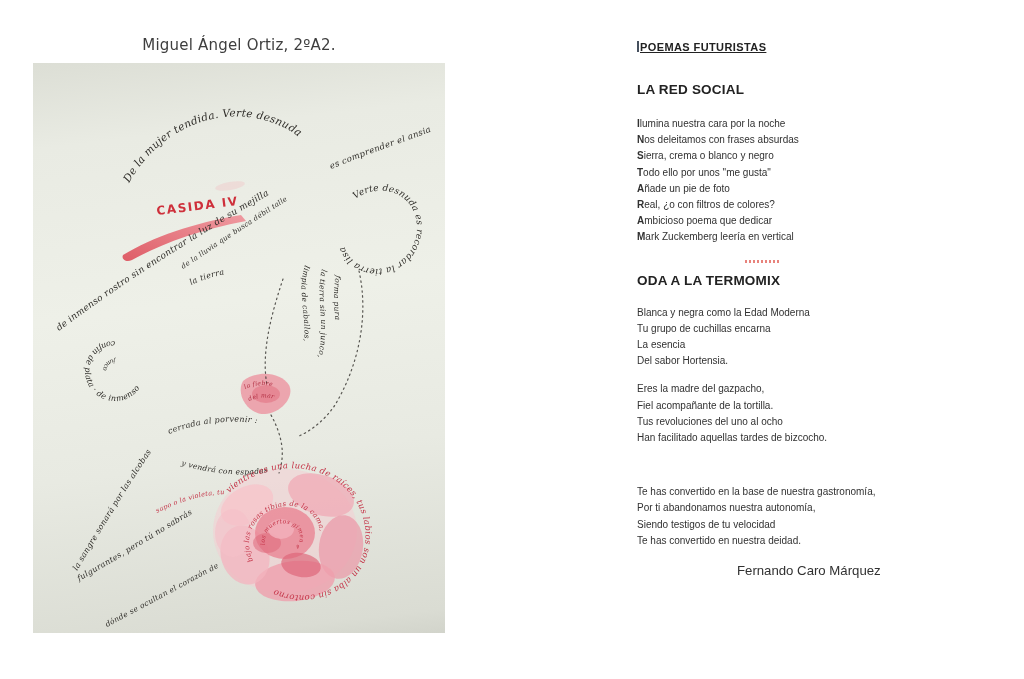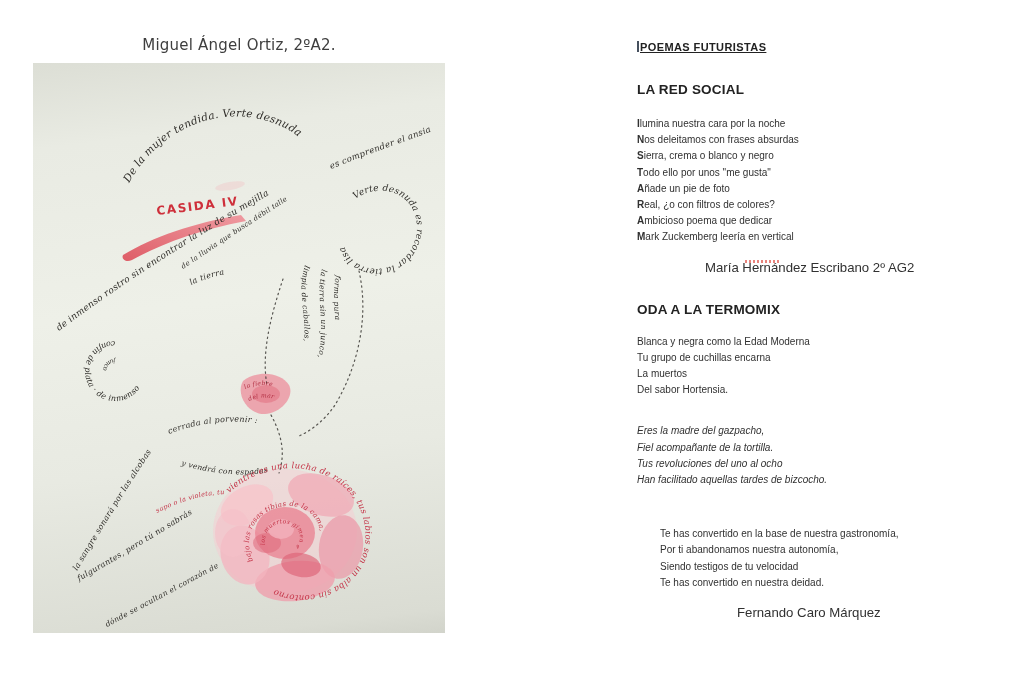--- a/index.html
+++ b/index.html
@@ -33,22 +33,22 @@
               margin:27px 0 0 0;}
   .stanza{margin-top:17px;position:relative;}
   .stanza .line{font-size:10px;line-height:16.2px;white-space:nowrap;}
   .acrostic{margin-top:19px;}
   .acrostic .line::first-letter{font-weight:700;}
   .squiggle{position:absolute;left:108px;top:144px;width:35px;height:3px;
             background:repeating-linear-gradient(90deg,#e8837c 0 2px,rgba(0,0,0,0) 2px 4px);}
   .author{font-size:13.2px;color:#313131;}
   .author-1{margin:14px 0 0 68px;}
   .author-2{margin:14px 0 0 100px;}
-  .gap-md{margin-top:25px;font-style:italic;}
-  .gap-lg{margin-top:38px;margin-left:23px;}
+  .gap-md{margin-top:12px;}
+  .gap-lg{margin-top:38px;}
 </style>
 </head>
 <body>
 
 <div class="page">
 
   <div class="caption">Miguel Ángel Ortiz, 2ºA2.</div>
 
   <div class="photo">
     <svg viewBox="0 0 412 570" aria-hidden="true">
@@ -149,28 +149,27 @@
       <div class="line">Nos deleitamos con frases absurdas</div>
       <div class="line">Sierra, crema o blanco y negro</div>
       <div class="line">Todo ello por unos "me gusta"</div>
       <div class="line">Añade un pie de foto</div>
       <div class="line">Real, ¿o con filtros de colores?</div>
       <div class="line">Ambicioso poema que dedicar</div>
       <div class="line">Mark Zuckemberg leería en vertical</div>
       <i class="squiggle"></i>
     </div>
 
-    <div class="author author-1">María Hernández Escribano 2º AG2</div>
 
     <div class="poem-title">ODA A LA TERMOMIX</div>
 
     <div class="stanza">
       <div class="line">Blanca y negra como la Edad Moderna</div>
       <div class="line">Tu grupo de cuchillas encarna</div>
-      <div class="line">La muertos</div>
+      <div class="line">La esencia</div>
       <div class="line">Del sabor Hortensia.</div>
     </div>
 
     <div class="stanza gap-md">
       <div class="line">Eres la madre del gazpacho,</div>
       <div class="line">Fiel acompañante de la tortilla.</div>
       <div class="line">Tus revoluciones del uno al ocho</div>
       <div class="line">Han facilitado aquellas tardes de bizcocho.</div>
     </div>
 

